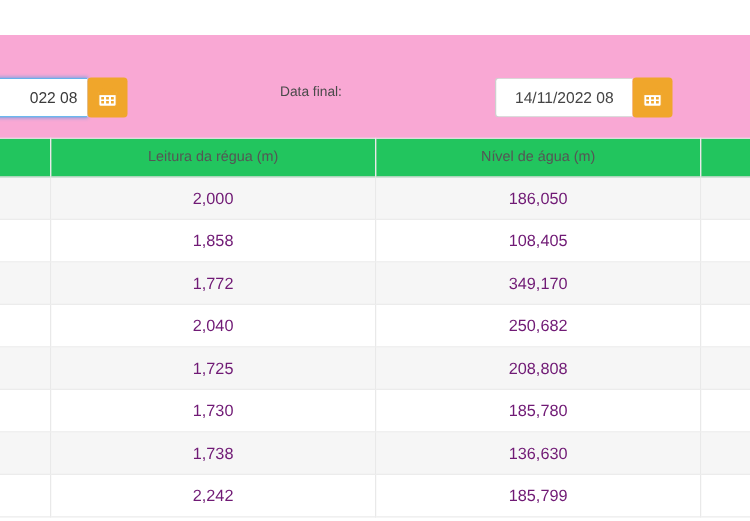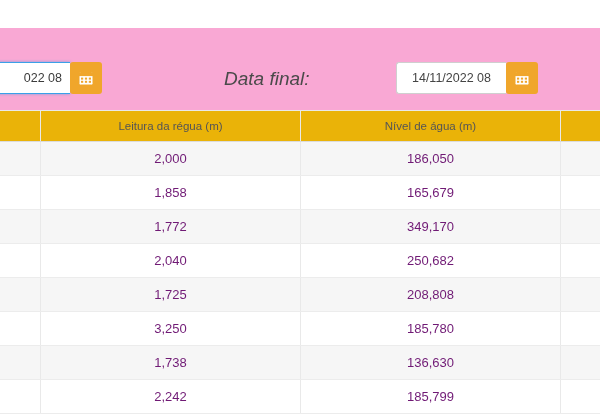--- a/index.html
+++ b/index.html
@@ -92,24 +92,23 @@
     justify-content: center;
     cursor: pointer;
   }
 
   .cal-btn svg { display: block; }
 
   .label-final {
     position: absolute;
     left: 224px;
     top: 40px;
-    font-size: 19px;
+    font-size: 11px;
     color: #4a4a4a;
     white-space: nowrap;
-    font-style: italic;
   }
 
   
   .table-wrap {
     position: absolute;
     left: 0;
     top: 110px;
     width: 600px;
     height: 307px;
     overflow: hidden;
@@ -134,21 +133,21 @@
     height: 33px;
     padding: 0;
   }
 
   table.data thead th {
     height: 30px;
     font-size: 11.5px;
     color: #555555;
     border-bottom: 1px solid #dcdcdc;
     border-top: 1px solid #e9e9e9;
-    background: #eab308;
+    background: #22c55e;
   }
 
   table.data tbody tr:nth-child(odd) td {
     background: #f6f6f6;
   }
   table.data tbody tr:nth-child(even) td {
     background: #ffffff;
   }
 
   table.data tbody td {
@@ -228,21 +227,21 @@
       <tbody>
         <tr>
           <td></td>
           <td>2,000</td>
           <td>186,050</td>
           <td></td>
         </tr>
         <tr>
           <td></td>
           <td>1,858</td>
-          <td>165,679</td>
+          <td>108,405</td>
           <td></td>
         </tr>
         <tr>
           <td></td>
           <td>1,772</td>
           <td>349,170</td>
           <td></td>
         </tr>
         <tr>
           <td></td>
@@ -251,21 +250,21 @@
           <td></td>
         </tr>
         <tr>
           <td></td>
           <td>1,725</td>
           <td>208,808</td>
           <td></td>
         </tr>
         <tr>
           <td></td>
-          <td>3,250</td>
+          <td>1,730</td>
           <td>185,780</td>
           <td></td>
         </tr>
         <tr>
           <td></td>
           <td>1,738</td>
           <td>136,630</td>
           <td></td>
         </tr>
         <tr>

